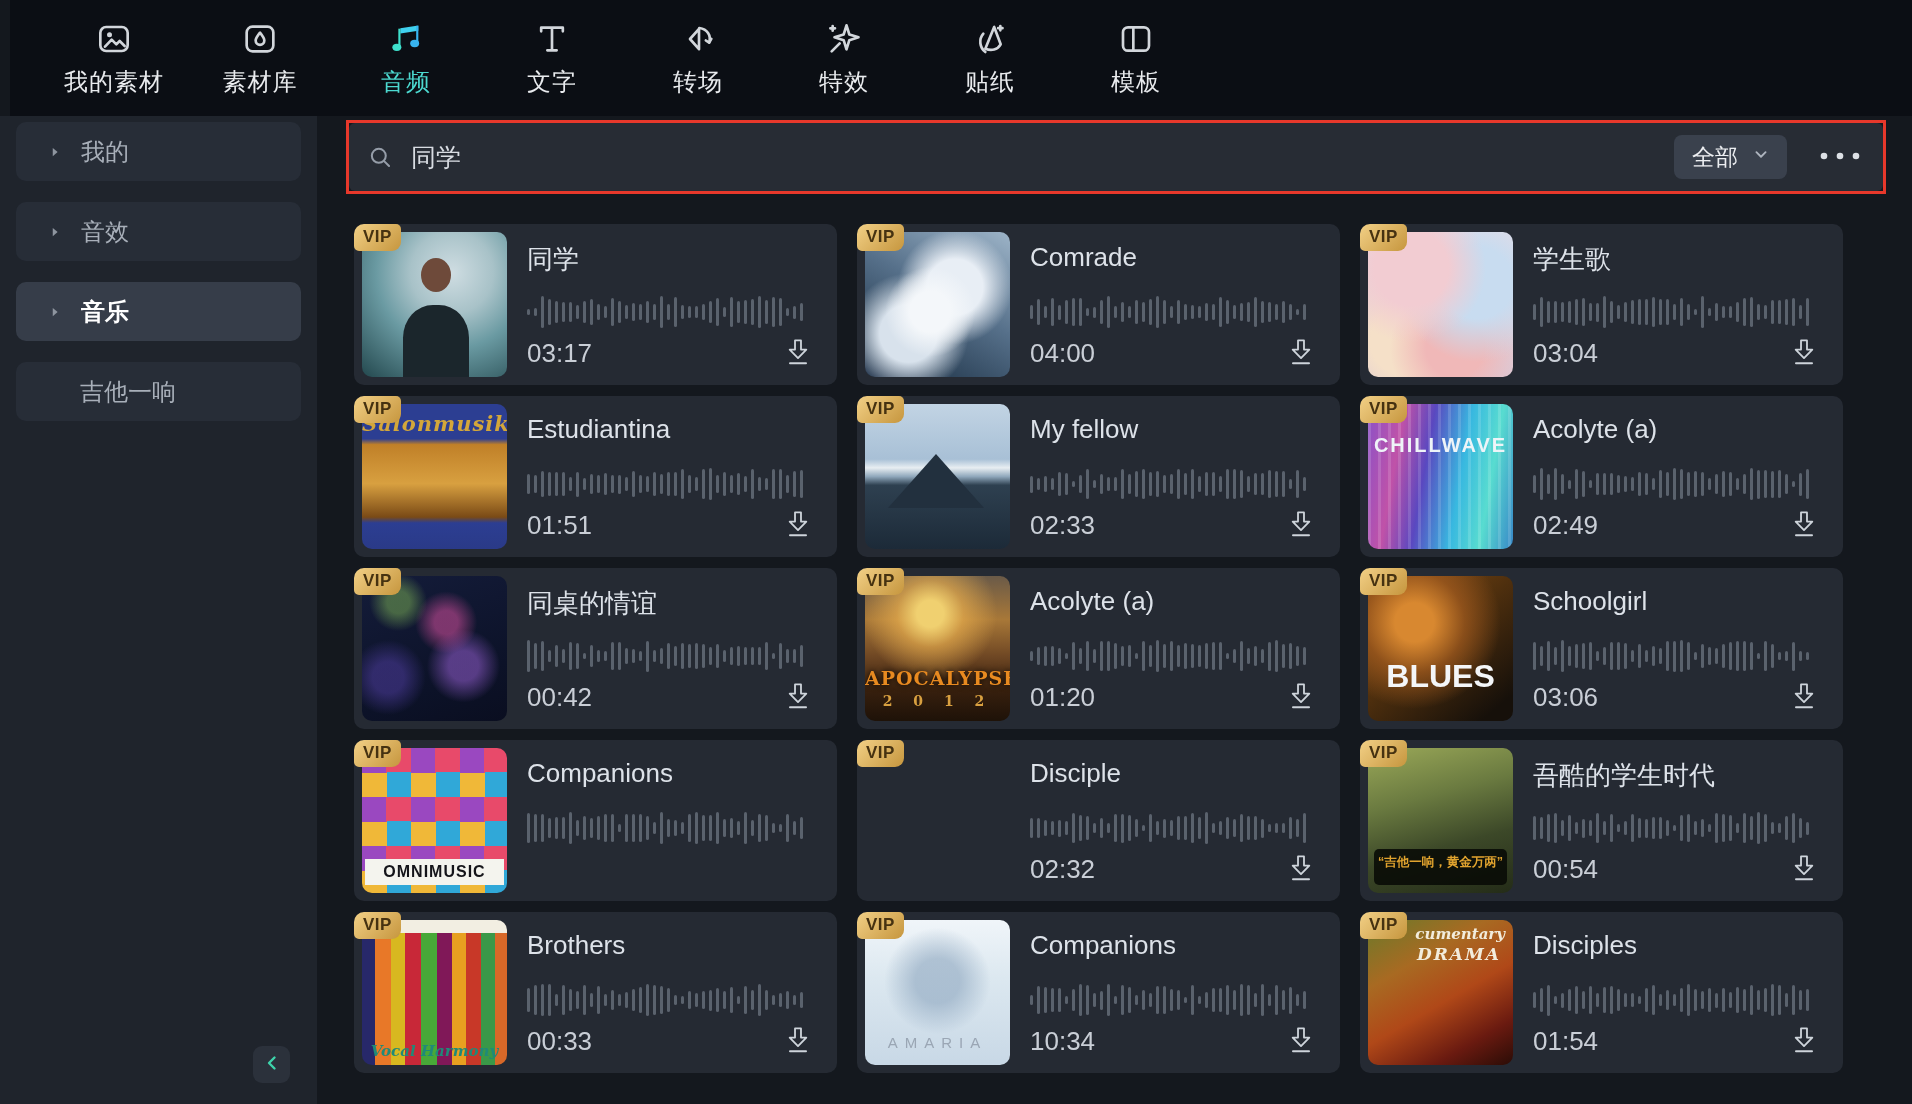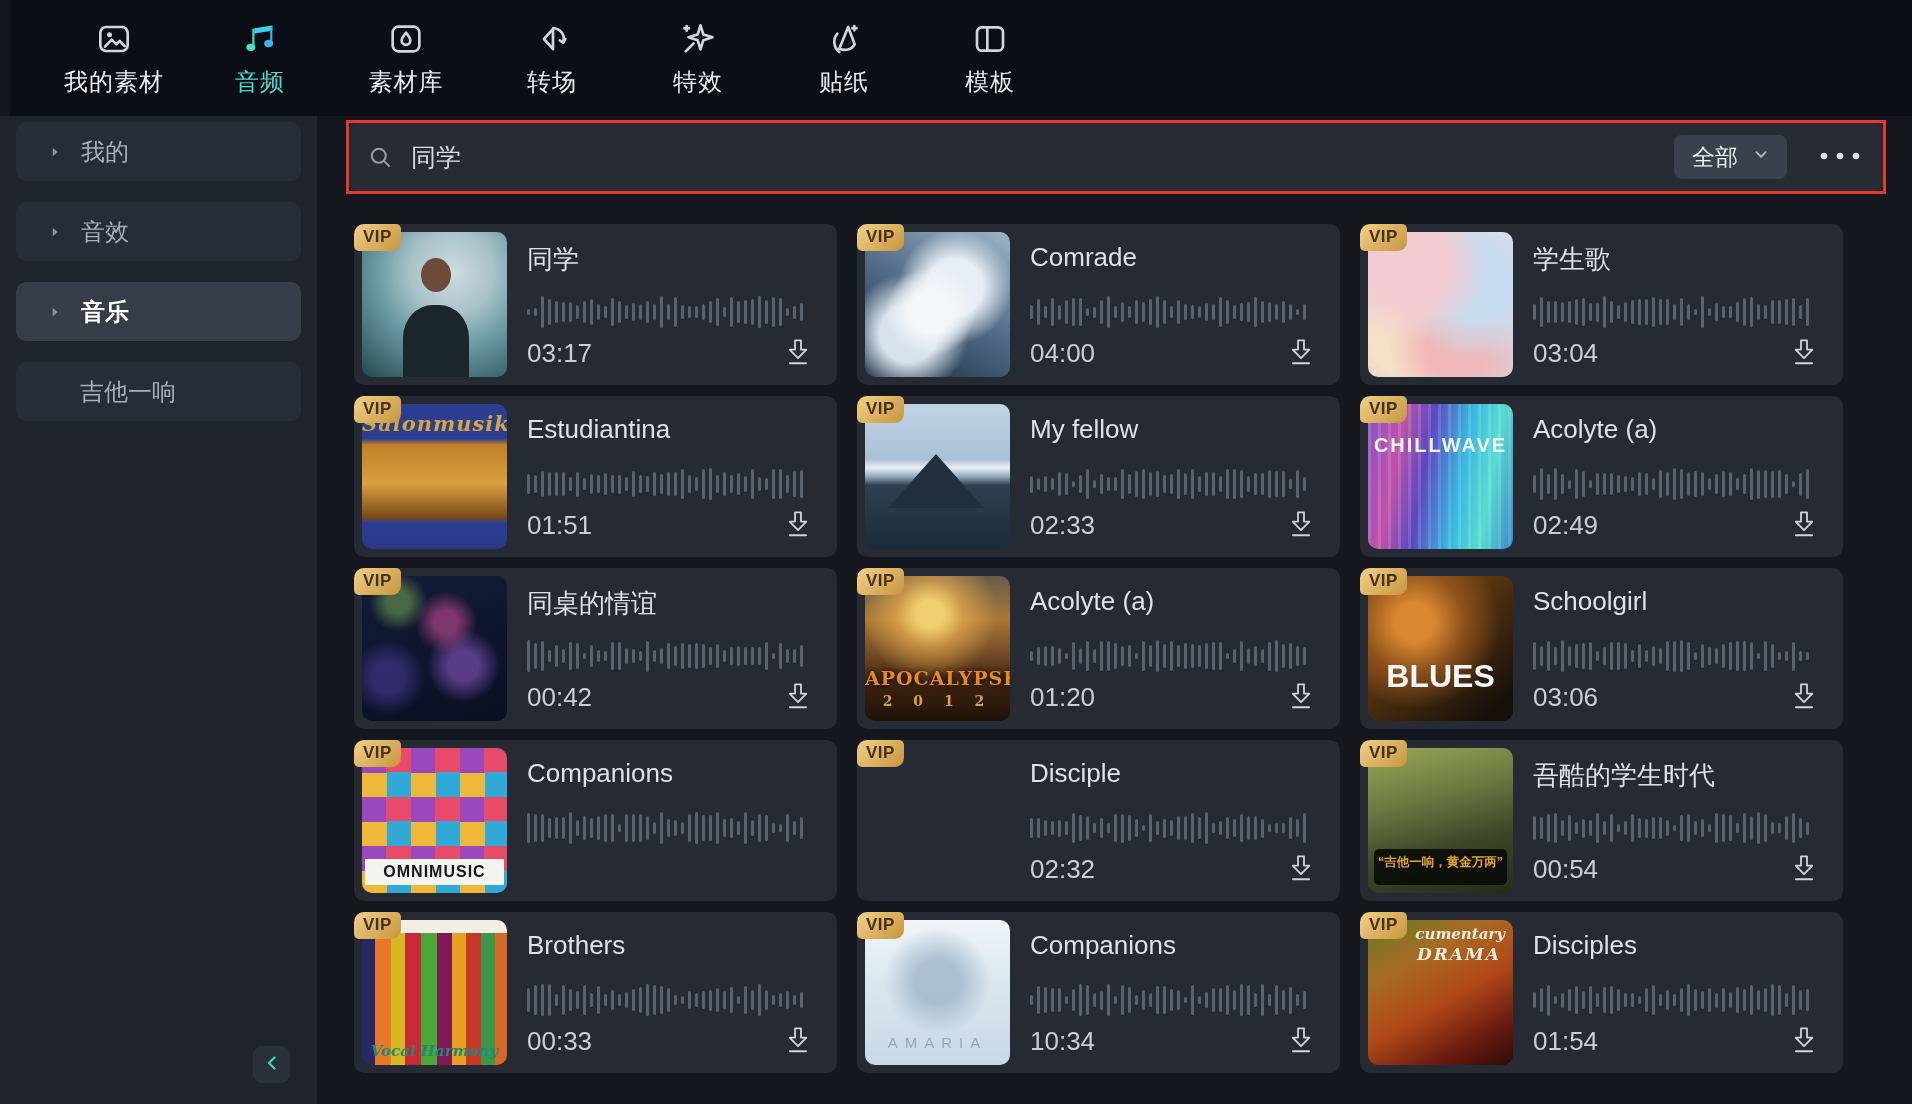--- a/index.html
+++ b/index.html
@@ -116,40 +116,48 @@
       <div class="nav-item">
         <span class="nav-icon">
           <svg viewBox="0 0 24 24">
             <rect x="3.8" y="4.8" width="16.4" height="14.4" rx="3.5" fill="none" stroke="#D2D6DB" stroke-width="1.6" stroke-linecap="round" stroke-linejoin="round"></rect>
             <circle cx="9.3" cy="9.5" r="1.5" fill="#D2D6DB"></circle>
             <path d="M6.6 16.6 L10.6 12.4 L13.4 15.2 L15.4 13.2 L18.4 16.2" fill="none" stroke="#D2D6DB" stroke-width="1.6" stroke-linecap="round" stroke-linejoin="round"></path>
           </svg>
         </span>
         <span class="nav-label">我的素材</span>
       </div>
+      <div class="nav-item">
+        <span class="nav-icon">
+          <svg viewBox="0 0 24 24">
+            <rect x="4" y="4.6" width="16" height="14.8" rx="3.5" fill="none" stroke="#D2D6DB" stroke-width="1.6" stroke-linecap="round" stroke-linejoin="round"></rect>
+            <path d="M12 8.2 c-1.6 2 -2.6 3.3 -2.6 4.7 a2.6 2.6 0 0 0 5.2 0 c0 -1.4 -1 -2.7 -2.6 -4.7 z" fill="none" stroke="#D2D6DB" stroke-width="1.6" stroke-linecap="round" stroke-linejoin="round"></path>
+          </svg>
+        </span>
+        <span class="nav-label">素材库</span>
+      </div>
       <div class="nav-item active">
         <span class="nav-icon">
           <svg viewBox="0 0 24 24">
             <path d="M8.6 5.6 L19.4 3.9 L19.4 7.0 L8.6 8.7 z" fill="#3FD0EE"></path>
             <rect x="7.4" y="5.8" width="1.3" height="11" fill="#3FE0CC"></rect>
             <rect x="18.1" y="4.1" width="1.3" height="10.4" fill="#38B4F0"></rect>
             <ellipse cx="6.5" cy="17" rx="2.7" ry="2.2" fill="#3FE0CC"></ellipse>
             <ellipse cx="17.2" cy="14.7" rx="2.7" ry="2.2" fill="#38B4F0"></ellipse>
           </svg>
         </span>
         <span class="nav-label">音频</span>
       </div>
       <div class="nav-item">
         <span class="nav-icon">
           <svg viewBox="0 0 24 24">
-            <rect x="4" y="4.6" width="16" height="14.8" rx="3.5" fill="none" stroke="#D2D6DB" stroke-width="1.6" stroke-linecap="round" stroke-linejoin="round"></rect>
-            <path d="M12 8.2 c-1.6 2 -2.6 3.3 -2.6 4.7 a2.6 2.6 0 0 0 5.2 0 c0 -1.4 -1 -2.7 -2.6 -4.7 z" fill="none" stroke="#D2D6DB" stroke-width="1.6" stroke-linecap="round" stroke-linejoin="round"></path>
+            <path d="M5.5 5.2 H18.5 M5.5 5.2 V7.4 M18.5 5.2 V7.4 M12 5.2 V18.8 M9.2 18.8 H14.8" fill="none" stroke="#D2D6DB" stroke-width="1.6" stroke-linecap="round" stroke-linejoin="round"></path>
           </svg>
         </span>
-        <span class="nav-label">素材库</span>
+        <span class="nav-label">文字</span>
       </div>
       <div class="nav-item">
         <span class="nav-icon">
           <svg viewBox="0 0 24 24">
             <path d="M12.6 5.9 L7.2 12 L12.6 18.1 z" fill="none" stroke="#D2D6DB" stroke-width="1.6" stroke-linecap="round" stroke-linejoin="round"></path>
             <path d="M12.8 5.4 C17.6 6.1 20 9.7 18.7 14" fill="none" stroke="#D2D6DB" stroke-width="1.6" stroke-linecap="round" stroke-linejoin="round"></path>
             <path d="M16.7 12.9 L18.7 14.2 L20 11.9" fill="none" stroke="#D2D6DB" stroke-width="1.6" stroke-linecap="round" stroke-linejoin="round"></path>
           </svg>
         </span>
         <span class="nav-label">转场</span>

